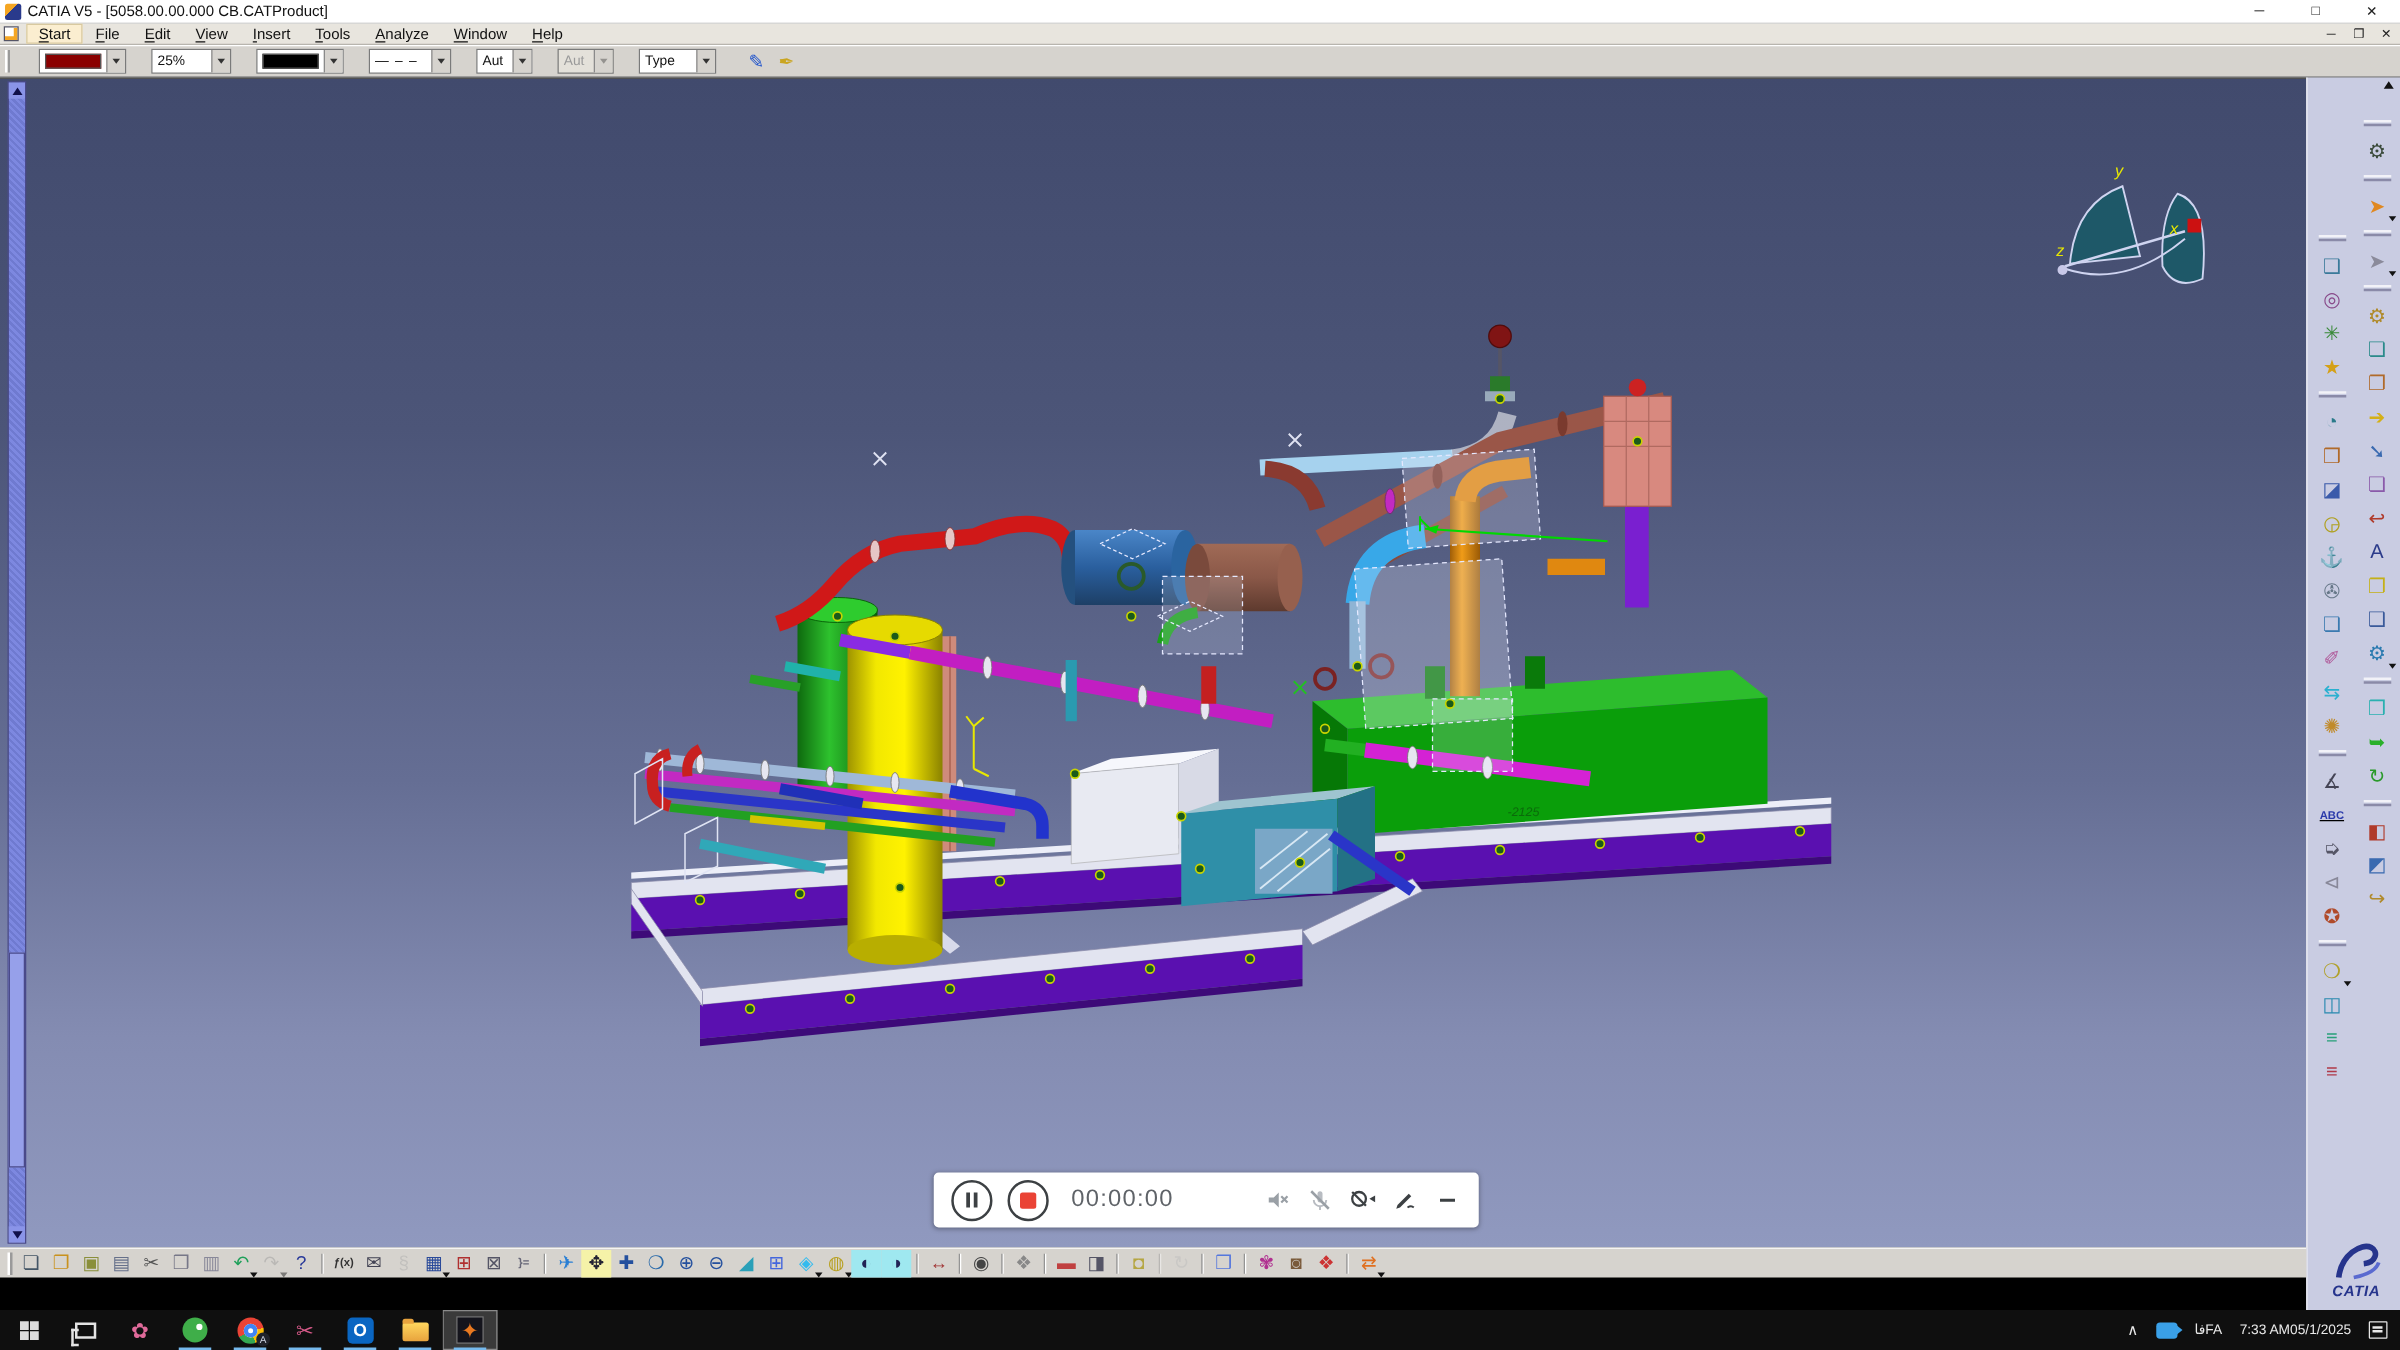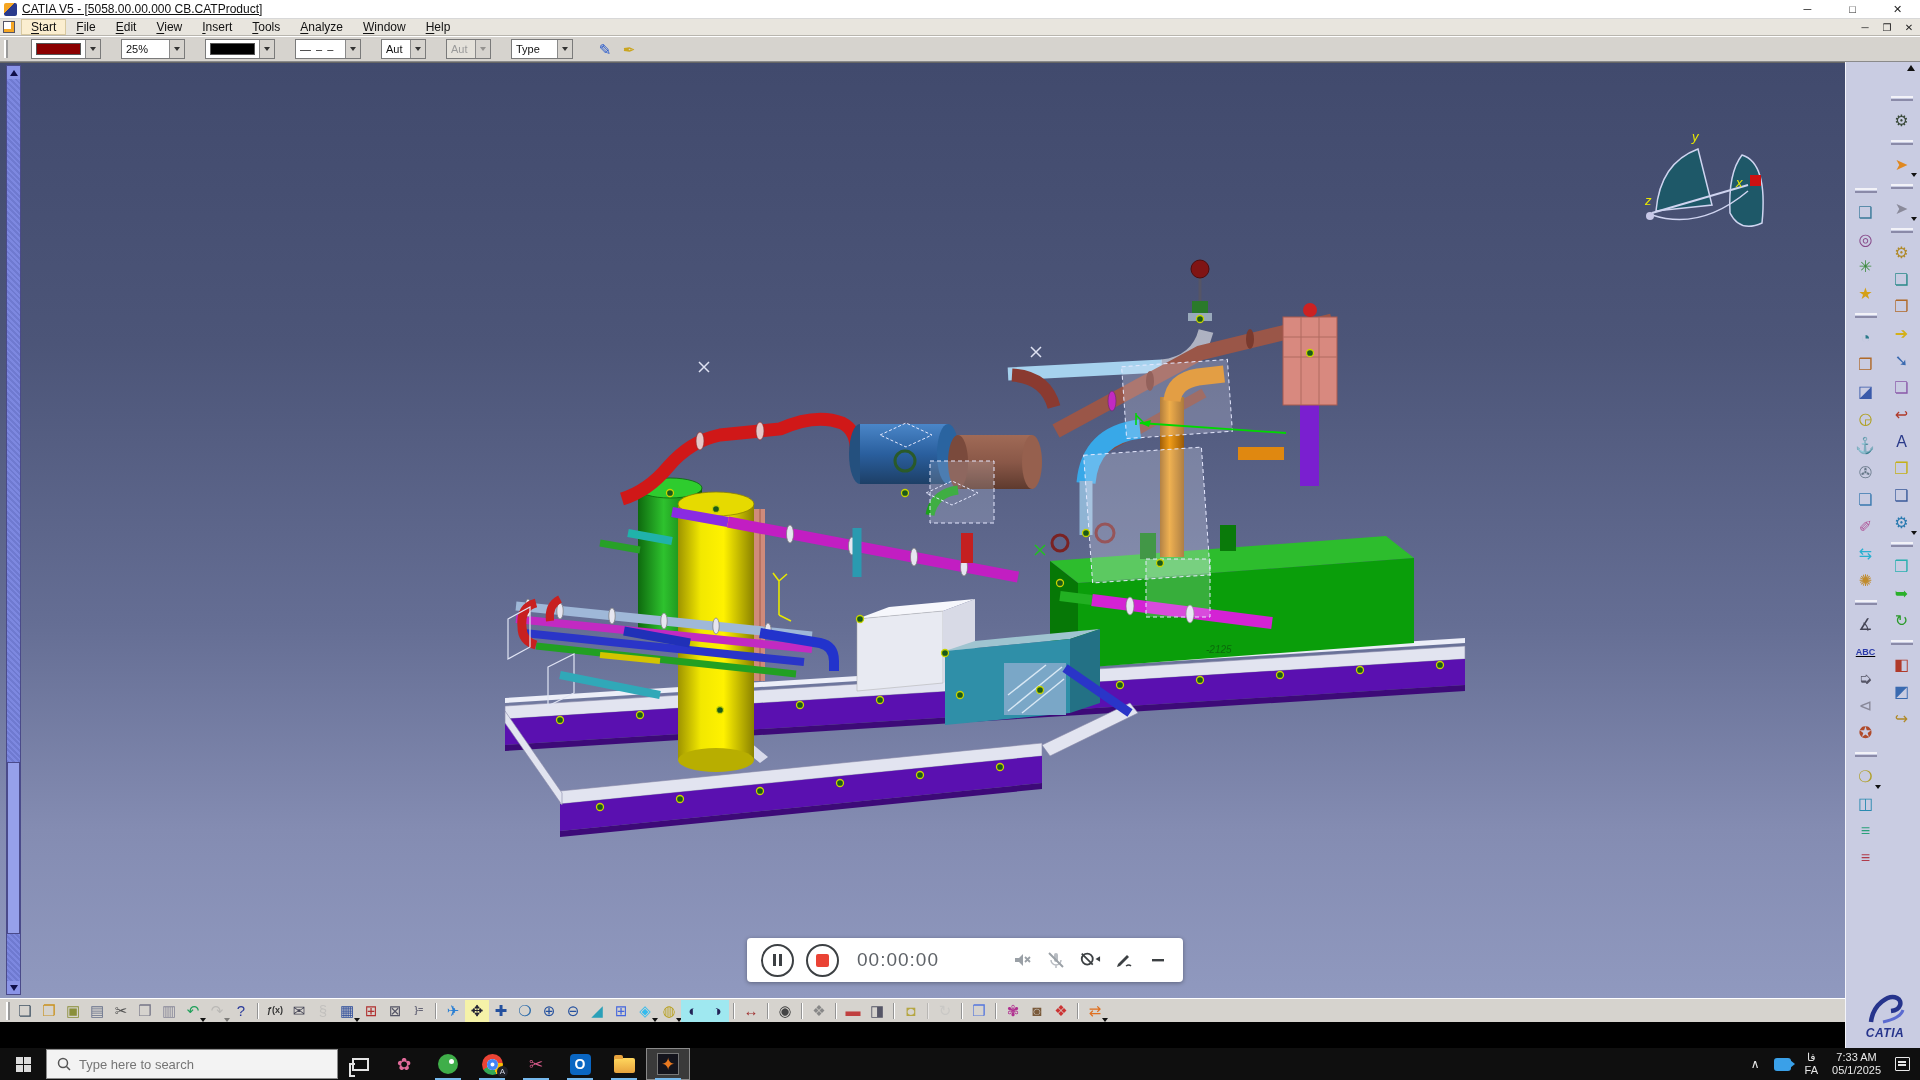--- a/index.html
+++ b/index.html
@@ -1,21 +1,21 @@
 <!DOCTYPE html>
 <html><head>
 <meta charset="utf-8">
 <style>
   * { margin:0; padding:0; box-sizing:border-box; }
   html,body { width:1920px; height:1080px; overflow:hidden; font-family:"Liberation Sans", sans-serif; background:#000; }
   
   #titlebar { height:19px; background:#ffffff; display:flex; align-items:center; border-bottom:1px solid #d8d8d8; }
   #titlebar .app-ico { width:13px; height:13px; margin:0 5px 0 4px; border-radius:2px;
      background:linear-gradient(135deg,#f5a623 0 40%,#2a3a8c 40% 100%); }
-  #titlebar .title { font-size:12px; color:#111;text-decoration:underline; }
+  #titlebar .title { font-size:12px; color:#111; }
   #titlebar .spacer { flex:1; }
   .win-btn { width:45px; height:18px; display:flex; align-items:center; justify-content:center; font-size:11px; color:#222; }
   
   #menubar { height:17px; background:#e8e5de; display:flex; align-items:center; border-bottom:1px solid #b8b5ae; }
   #menubar .doc-ico { width:12px; height:12px; margin:0 6px 0 3px; background:#fff; border:1px solid #556;
      box-shadow:inset -3px -3px 0 #f5a623; }
   .menu-item { padding:1px 10px; font-size:12px; color:#111; }
   .menu-item u { text-underline-offset:2px; }
   .menu-item.hl { background:#fbeed0; border:1px solid #d8c9a0; padding:0 9px; }
   #menubar .spacer { flex:1; }
@@ -101,21 +101,21 @@
   .badge { position:absolute; right:6px; bottom:3px; width:11px; height:11px; border-radius:50%; background:#20222a; color:#cdd2e0; font-size:8px; display:flex; align-items:center; justify-content:center; }
   .dot-ic { width:20px; height:20px; border-radius:50%; position:relative; }
   .dot-ic::after { content:""; position:absolute; right:4px; top:5px; width:5px; height:5px; border-radius:50%; background:#fff; }
   .folder-ic { width:21px; height:15px; background:linear-gradient(180deg,#ffd75e,#e8a33d); border-radius:2px; position:relative; margin-top:3px; }
   .folder-ic::before { content:""; position:absolute; left:0; top:-3px; width:9px; height:4px; background:#e8a33d; border-radius:2px 2px 0 0; }
   .letter-ic { width:21px; height:21px; border-radius:4px; display:flex; align-items:center; justify-content:center; color:#fff; font-weight:bold; font-size:14px; }
   .tv-ic { width:17px; height:13px; border:2px solid #e4e4e4; position:relative; }
   .tv-ic::before { content:""; position:absolute; left:-5px; top:3px; width:4px; height:10px; border:2px solid #e4e4e4; border-right:none; }
   .catia-ic { width:22px; height:22px; background:#14141c; border:1px solid #777; display:flex; align-items:center; justify-content:center; }
   #tk-tray { margin-left:auto; display:flex; align-items:center; gap:14px; padding-right:10px; font-size:11px; }
-  .tray-col { display:flex; flex-direction:column; align-items:center; line-height:13px; }
+  .tray-col { display:flex; align-items:center; line-height:13px; }
   .cam-ic { width:17px; height:13px; background:#3aa0e8; border-radius:3px; position:relative; }
   .cam-ic::after { content:""; position:absolute; right:-4px; top:2px; border-top:4px solid transparent; border-bottom:4px solid transparent; border-left:5px solid #3aa0e8; }
   .ac-ic { width:15px; height:14px; border:1.5px solid #e8e8e8; border-radius:1px; position:relative; }
   .ac-ic::after { content:""; position:absolute; left:2px; top:3px; width:8px; height:1.5px; background:#e8e8e8; box-shadow:0 3px 0 #e8e8e8; }
   .chev { font-size:12px; }
 </style>
 </head>
 <body>
 
 <div id="titlebar">
@@ -778,27 +778,20 @@
 
 <div id="taskbar">
   <div id="tk-start">
     <span class="winlogo">
         <i></i>
         <i></i>
         <i></i>
         <i></i>
       </span>
   </div>
-  <div id="tk-search">
-    <svg width="14" height="14" viewBox="0 0 14 14">
-      <circle cx="6" cy="6" r="4.5" fill="none" stroke="#555" stroke-width="1.5"></circle>
-      <line x1="9.5" y1="9.5" x2="13" y2="13" stroke="#555" stroke-width="1.5"></line>
-    </svg>
-    <input placeholder="Type here to search" style="">
-  </div>
   <div id="tk-apps" style="display:flex;align-items:stretch;">
       <div class="tk-app">
         <span class="tv-ic"></span>
       </div>
       <div class="tk-app">
         <span class="g" style="color: rgb(224, 106, 154);">✿</span>
       </div>
       <div class="tk-app running">
         <span class="dot-ic" style="background: rgb(63, 174, 73);"></span>
       </div>

